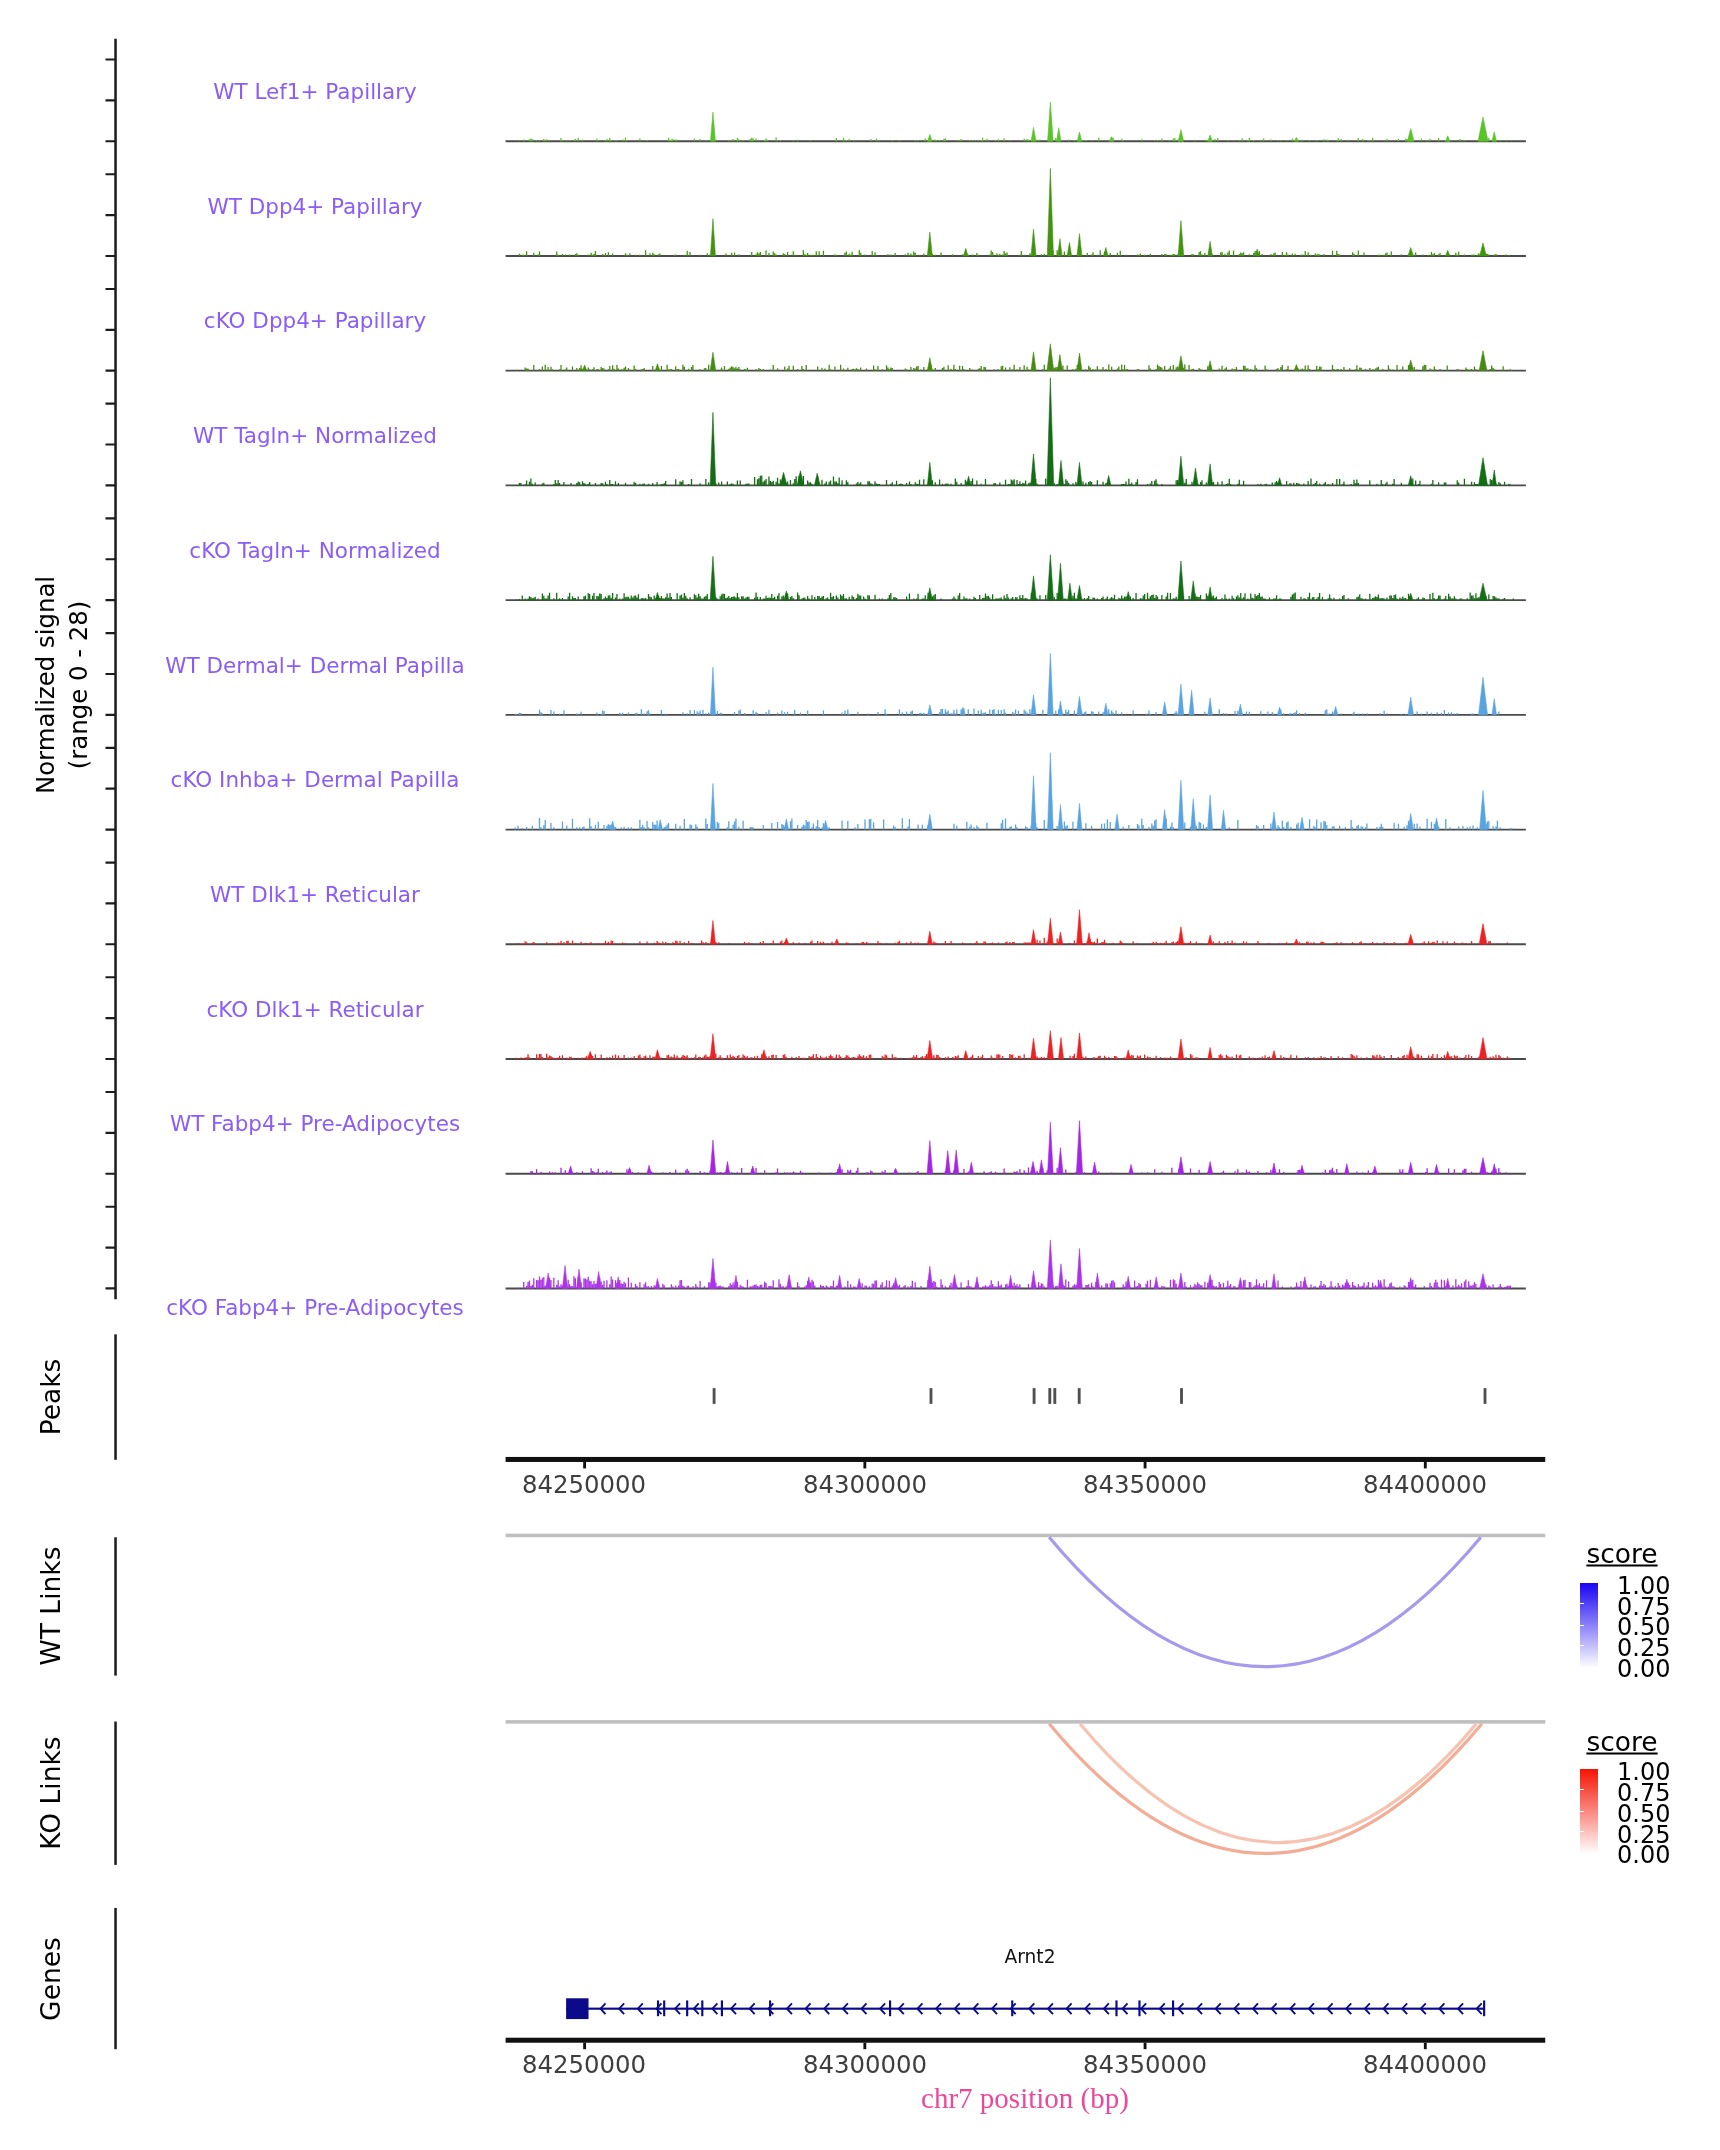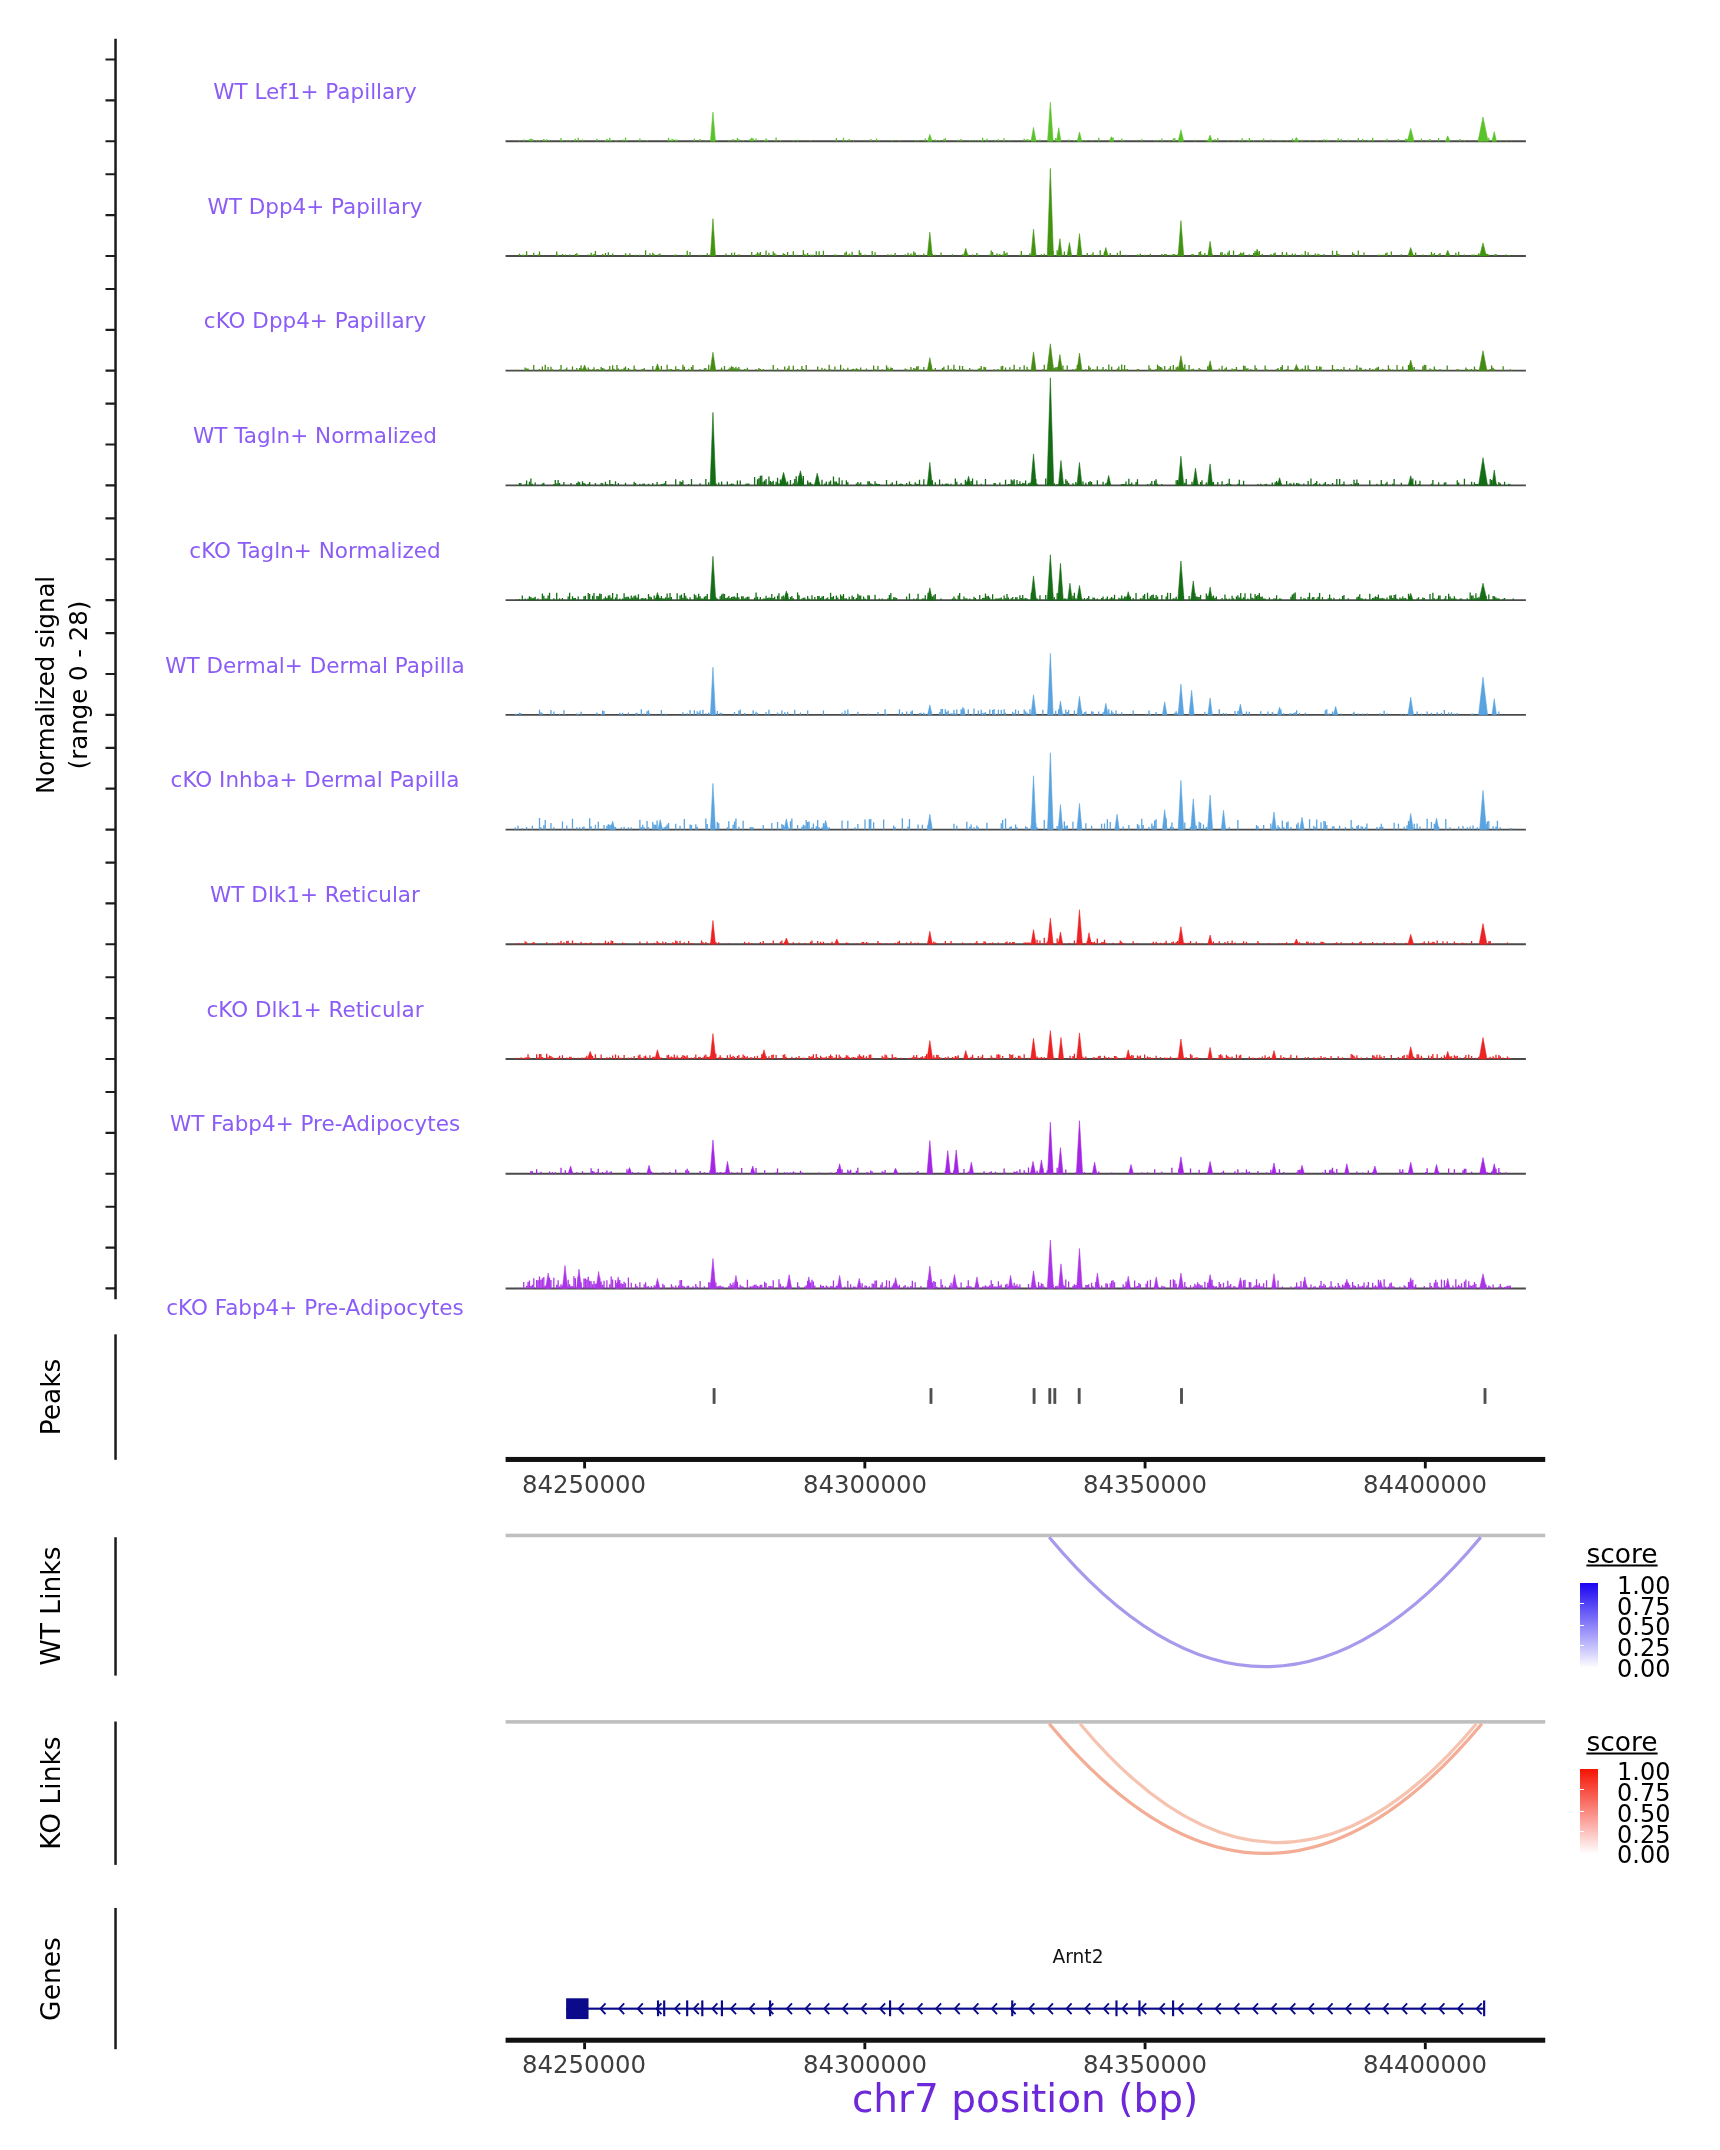--- a/index.html
+++ b/index.html
@@ -11,22 +11,22 @@
   .axlab{position:absolute;transform:translate(-50%,-50%);font-size:24.4px;color:#3e3e3e;
          white-space:nowrap;}
   .vlab{position:absolute;transform:translate(-50%,-50%) rotate(-90deg);font-size:26.5px;
         color:#000;white-space:nowrap;}
   .ylab{position:absolute;transform:translate(-50%,-50%) rotate(-90deg);font-size:24.4px;
         color:#000;text-align:center;line-height:33px;white-space:nowrap;}
   .legtitle{position:absolute;transform:translate(-50%,-50%);font-size:26.5px;color:#000;text-decoration:underline;}
   .leglab{position:absolute;left:1617px;transform:translateY(-50%);font-size:24px;color:#000;}
   .legbar{position:absolute;left:1580px;width:18px;height:85px;}
   .legbar .t{position:absolute;left:0;width:4.3px;height:1.4px;background:#ffffff;}
-  .gname{position:absolute;transform:translate(-50%,-50%);font-size:18.6px;color:#111;margin-left:48px;}
-  .xtitle{position:absolute;transform:translate(-50%,-50%);font-size:39px;color:#6d28d9;}
+  .gname{position:absolute;transform:translate(-50%,-50%);font-size:18.6px;color:#111;}
+  .xtitle{position:absolute;transform:translate(-50%,-50%);font-size:29px;color:#ec4899;font-family:Liberation Serif, serif;}
 </style>
 </head>
 <body>
 
 <div id="fig">
   <svg id="gfx" width="1721" height="2151" viewBox="0 0 2400 3000">
       <g transform="translate(0,197)">
         <line x1="705" y1="0" x2="2128" y2="0" stroke="#4a4a4a" stroke-width="2.6"></line>
         <path d="M724.3,0v-0.6M730.3,0v-2.6M738.3,0v-2.7M740.3,0v-3.4M742.3,0v-3.1M748.3,0v-1.1M752.3,0v-1.2M758.3,0v-3.1M760.3,0v-1.2M762.3,0v-2.7M766.3,0v-1.1M782.3,0v-4.7M784.3,0v-1.1M790.3,0v-1.2M794.3,0v-1.4M802.3,0v-3.5M806.3,0v-4.9M812.3,0v-2.3M832.3,0v-3.5M844.3,0v-1.8M846.3,0v-3.2M850.3,0v-4.8M852.3,0v-1.9M858.3,0v-1.1M860.3,0v-1.1M868.3,0v-2.6M872.3,0v-5.2M874.3,0v-1.1M892.3,0v-4.0M902.3,0v-1.9M932.3,0v-5.0M934.3,0v-1.4M936.3,0v-2.6M938.3,0v-3.3M942.3,0v-2.6M944.3,0v-2.2M968.3,0v-3.5M976.3,0v-3.0M984.3,0v-1.2M1000.3,0v-1.1M1016.3,0v-1.2M1018.3,0v-1.2M1022.3,0v-3.2M1028.3,0v-4.4M1030.3,0v-2.7M1036.3,0v-1.5M1046.3,0v-3.2M1048.3,0v-5.0M1050.3,0v-3.7M1054.3,0v-3.7M1058.3,0v-1.1M1066.3,0v-1.9M1068.3,0v-3.9M1070.3,0v-2.0M1082.3,0v-5.3M1088.3,0v-1.4M1106.3,0v-1.1M1112.3,0v-2.1M1130.3,0v-1.3M1166.3,0v-4.7M1176.3,0v-4.9M1180.3,0v-1.8M1184.3,0v-3.0M1190.3,0v-1.2M1214.3,0v-3.1M1222.3,0v-3.4M1226.3,0v-1.2M1244.3,0v-1.6M1254.3,0v-1.1M1276.3,0v-1.5M1280.3,0v-1.3M1290.3,0v-4.0M1294.3,0v-1.1M1296.3,0v-1.2M1304.3,0v-2.4M1306.3,0v-1.3M1310.3,0v-1.6M1316.3,0v-3.2M1318.3,0v-4.1M1336.3,0v-2.0M1340.3,0v-3.3M1352.3,0v-1.4M1356.3,0v-1.1M1360.3,0v-1.2M1364.3,0v-1.5M1368.3,0v-1.3M1370.3,0v-4.8M1376.3,0v-3.5M1388.3,0v-1.4M1392.3,0v-2.9M1400.3,0v-4.3M1408.3,0v-1.1M1428.3,0v-3.6M1432.3,0v-3.2M1434.3,0v-2.3M1444.3,0v-2.2M1448.3,0v-1.1M1450.3,0v-2.4M1472.3,0v-4.4M1490.3,0v-2.5M1498.3,0v-1.3M1504.3,0v-1.4M1510.3,0v-1.5M1514.3,0v-1.8M1522.3,0v-1.2M1532.3,0v-5.0M1552.3,0v-5.2M1564.3,0v-3.6M1566.3,0v-1.1M1592.3,0v-2.7M1610.3,0v-1.1M1614.3,0v-1.7M1620.3,0v-3.7M1630.3,0v-1.1M1636.3,0v-3.8M1638.3,0v-4.6M1644.3,0v-2.4M1666.3,0v-2.0M1682.3,0v-2.2M1684.3,0v-1.4M1686.3,0v-1.4M1688.3,0v-1.5M1694.3,0v-3.3M1698.3,0v-4.7M1712.3,0v-1.7M1720.3,0v-1.1M1728.3,0v-1.4M1732.3,0v-4.1M1740.3,0v-1.6M1742.3,0v-4.6M1748.3,0v-1.6M1758.3,0v-1.4M1762.3,0v-3.8M1772.3,0v-2.4M1782.3,0v-1.1M1786.3,0v-1.1M1794.3,0v-1.9M1802.3,0v-3.8M1814.3,0v-1.1M1816.3,0v-2.2M1826.3,0v-1.4M1836.3,0v-1.8M1846.3,0v-2.7M1850.3,0v-2.6M1852.3,0v-1.3M1864.3,0v-1.2M1866.3,0v-4.2M1870.3,0v-3.0M1880.3,0v-2.2M1894.3,0v-4.6M1900.3,0v-3.2M1908.3,0v-1.2M1910.3,0v-1.6M1914.3,0v-4.8M1930.3,0v-1.2M1934.3,0v-3.4M1950.3,0v-3.3M1960.3,0v-3.5M1962.3,0v-3.0M1966.3,0v-2.0M1970.3,0v-1.1M1982.3,0v-3.8M1990.3,0v-1.3M1994.3,0v-3.1M2006.3,0v-4.4M2016.3,0v-1.4M2020.3,0v-1.1M2036.3,0v-3.1M2042.3,0v-1.4M2064.3,0v-1.9M2076.3,0v-4.8M2082.3,0v-2.0M2086.3,0v-1.9M2092.3,0v-1.1M2100.3,0v-1.2M2108.3,0v-0.5" stroke="#5BC22B" stroke-width="1.8" fill="none"></path>
         <path d="M990.7,0L994.2,-40.7L997.7,0ZM1293.6,0L1296.7,-9.6L1299.9,0ZM1437.8,0L1441.3,-19.3L1444.9,0ZM1460.9,0L1464.8,-54.6L1468.7,0ZM1473.4,0L1476.5,-18.8L1479.6,0ZM1502.3,0L1505.4,-12.9L1508.6,0ZM1546.9,0L1550.0,-6.4L1553.1,0ZM1643.0,0L1646.9,-16.1L1650.8,0ZM1684.4,0L1687.6,-8.6L1690.7,0ZM1804.8,0L1807.9,-5.4L1811.1,0ZM1962.7,0L1967.4,-17.7L1972.1,0ZM2015.9,0L2019.0,-7.5L2022.1,0ZM2061.2,0L2068.2,-33.8L2075.3,0ZM2080.7,0L2083.9,-13.4L2087.0,0Z" fill="#5BC22B" stroke="#5BC22B" stroke-width="0.8"></path>

